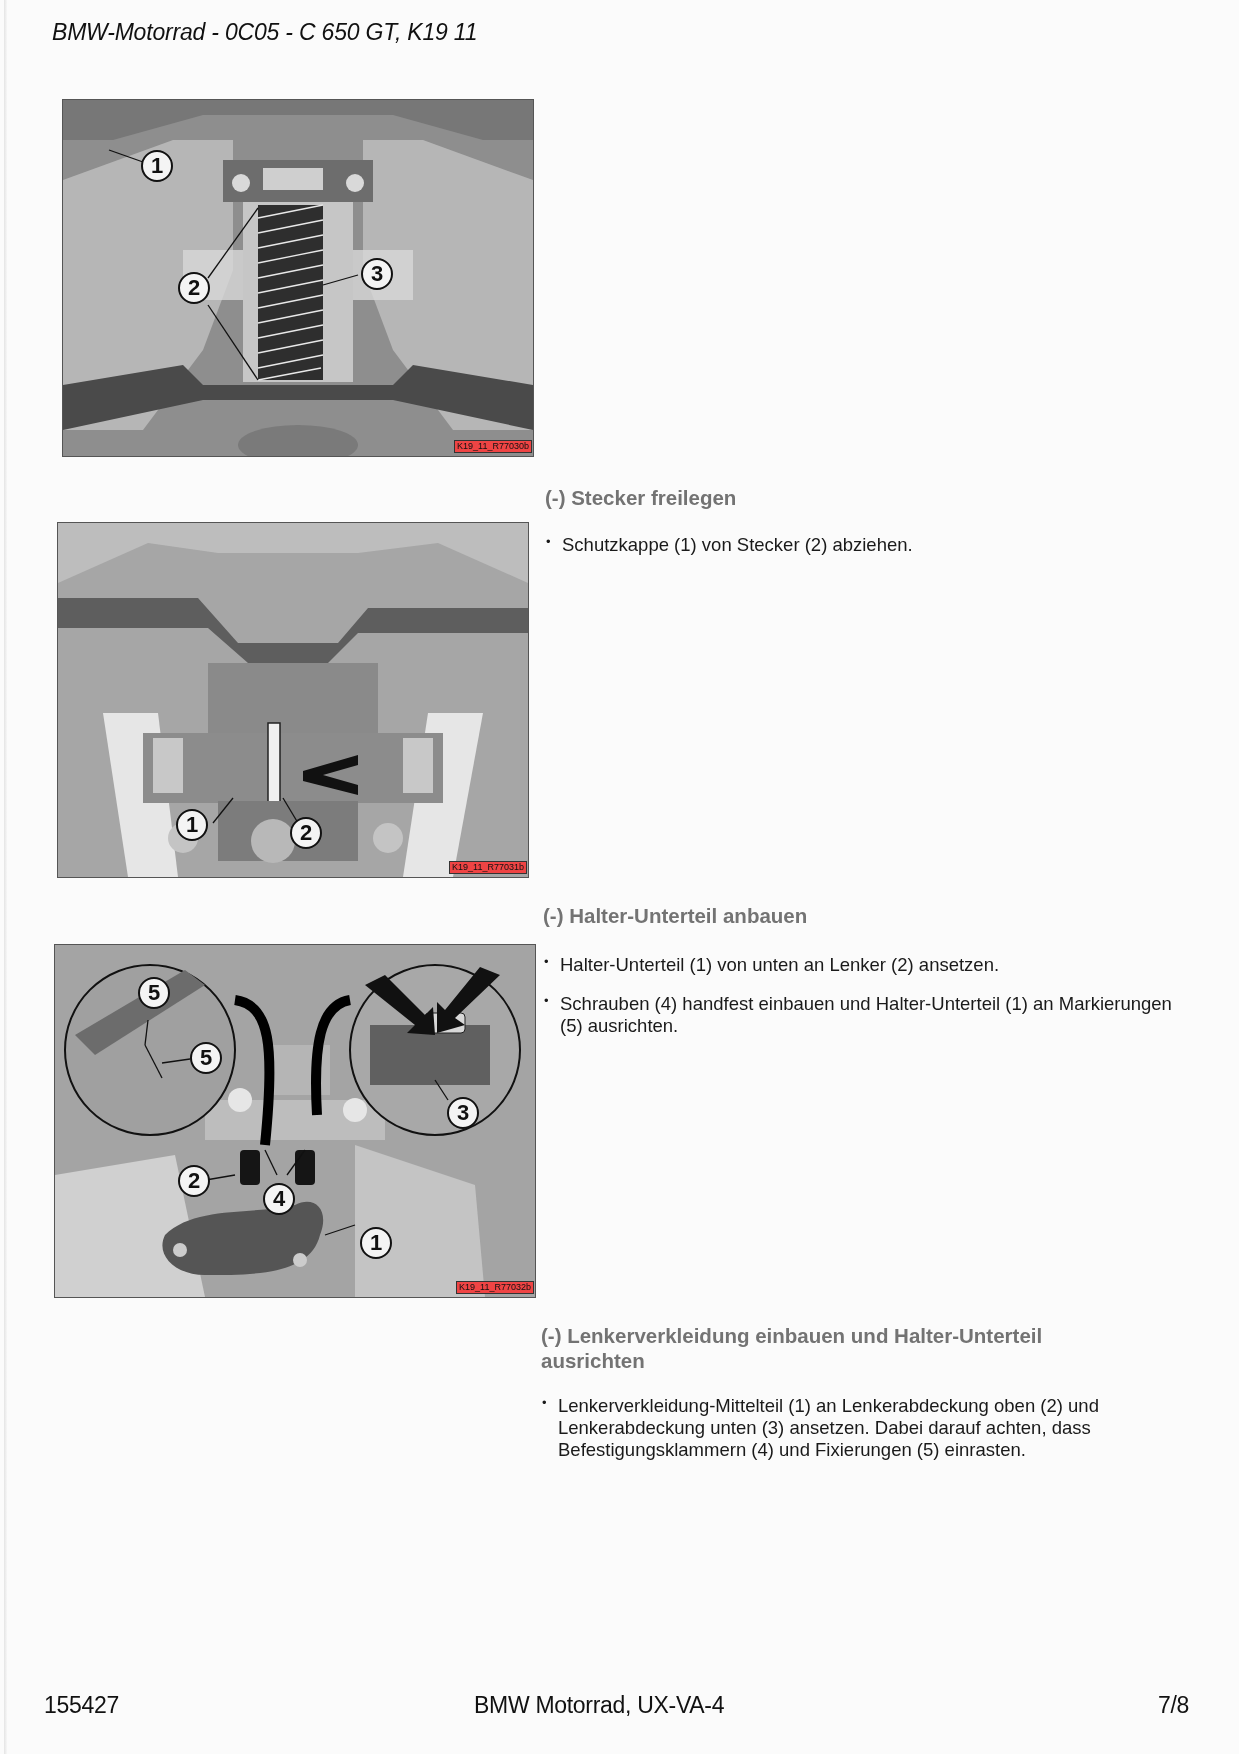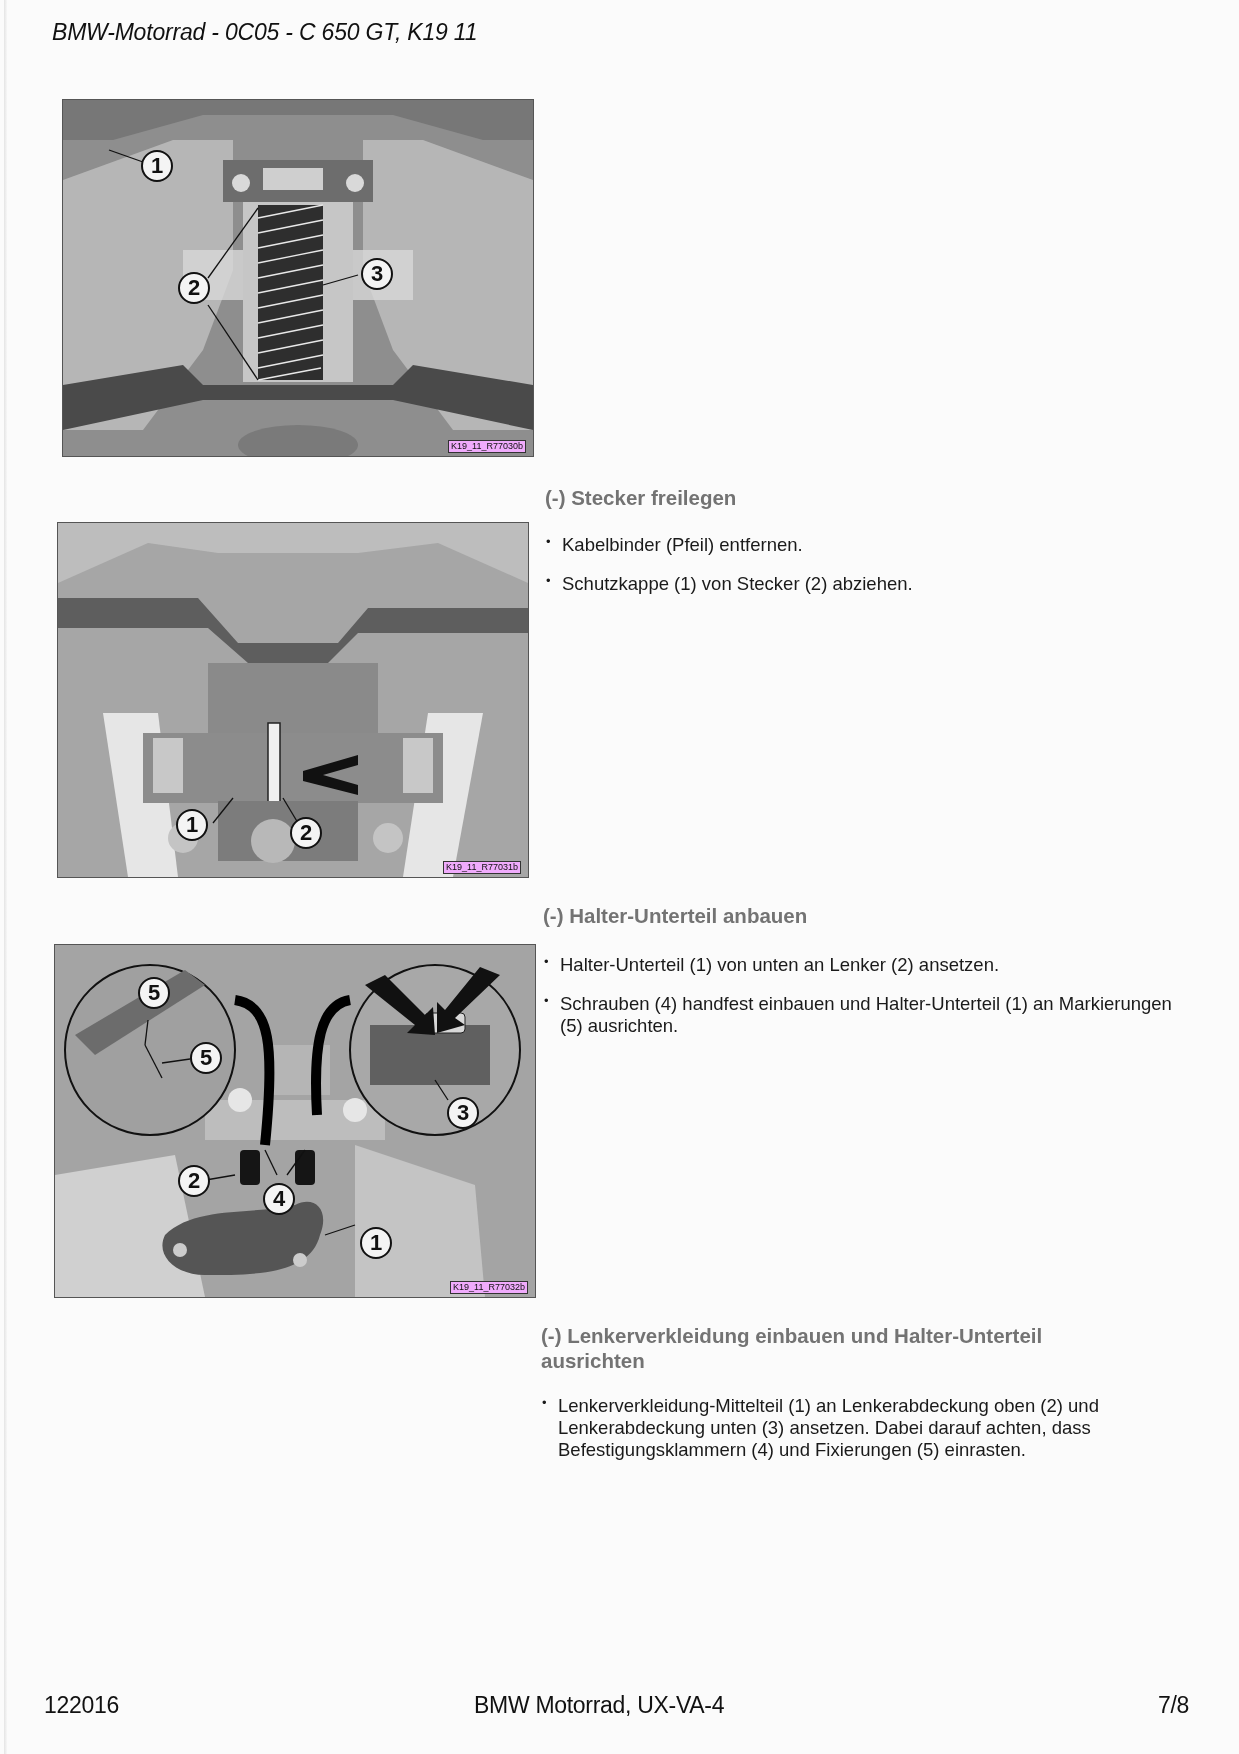--- a/index.html
+++ b/index.html
@@ -16,22 +16,22 @@
   .header-title {
     position: absolute; left: 52px; top: 19px;
     font-size: 23px; letter-spacing: -0.2px; font-style: italic;
   }
   .figure {
     position: absolute; border: 1.5px solid #555; overflow: hidden;
     background: #9a9a9a;
   }
   .figure svg { position: absolute; left: 0; top: 0; width: 100%; height: 100%; }
   .fig-id {
-    position: absolute; right: 7px; bottom: 3px;
-    background: #f0abfc; border: 1px solid #333;
+    position: absolute; right: 1px; bottom: 3px;
+    background: #ef4444; border: 1px solid #333;
     font-size: 9px; padding: 0 2px; line-height: 11px;
     font-family: "Liberation Sans", sans-serif; color: #111;
   }
   .callout {
     position: absolute; width: 32px; height: 32px; border-radius: 50%;
     border: 2.5px solid #111; background: #f4f4f4;
     box-sizing: border-box; text-align: center;
     font-weight: bold; font-size: 22px; line-height: 27px; color: #111;
   }
   .section-title {
@@ -162,30 +162,29 @@
   <div class="callout" style="left:135px; top:97px;">5</div>
   <div class="callout" style="left:392px; top:152px;">3</div>
   <div class="callout" style="left:123px; top:220px;">2</div>
   <div class="callout" style="left:208px; top:238px;">4</div>
   <div class="callout" style="left:305px; top:282px;">1</div>
   <div class="fig-id">K19_11_R77032b</div>
 </div>
 
 <div class="section-title" style="left:545px; top:485px;">(-) Stecker freilegen</div>
 <ul class="bullets" style="left:545px; top:534px; width:640px;">
-  <li>Kabelbinder (Pfeil) entfernen.</li>
   <li>Schutzkappe (1) von Stecker (2) abziehen.</li>
 </ul>
 
 <div class="section-title" style="left:543px; top:903px;">(-) Halter-Unterteil anbauen</div>
 <ul class="bullets" style="left:543px; top:954px; width:640px;">
   <li>Halter-Unterteil (1) von unten an Lenker (2) ansetzen.</li>
   <li>Schrauben (4) handfest einbauen und Halter-Unterteil (1) an Markierungen (5) ausrichten.</li>
 </ul>
 
 <div class="section-title" style="left:541px; top:1323px; width:590px;">(-) Lenkerverkleidung einbauen und Halter-Unterteil ausrichten</div>
 <ul class="bullets" style="left:541px; top:1395px; width:640px;">
   <li>Lenkerverkleidung-Mittelteil (1) an Lenkerabdeckung oben (2) und Lenkerabdeckung unten (3) ansetzen. Dabei darauf achten, dass Befestigungsklammern (4) und Fixierungen (5) einrasten.</li>
 </ul>
 
-<div class="footer-item" style="left:44px;">122016</div>
+<div class="footer-item" style="left:44px;">155427</div>
 <div class="footer-item" style="left:474px;text-align:right;">BMW Motorrad, UX-VA-4</div>
 <div class="footer-item" style="left:1158px;">7/8</div>
 
 </body></html>

